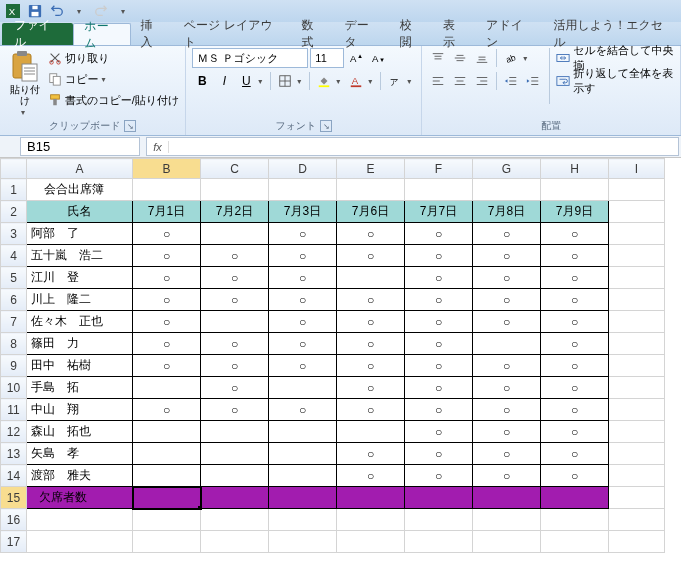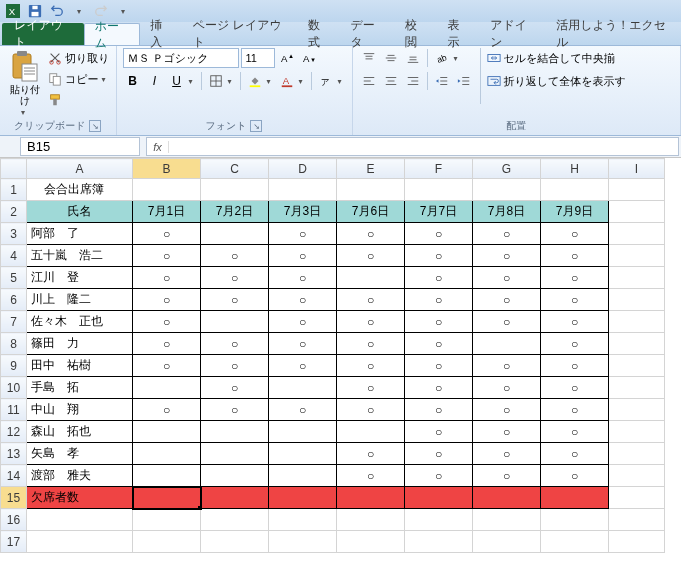--- a/index.html
+++ b/index.html
@@ -55,21 +55,21 @@
 .rowhdr.sel { background: #f8dd90; margin-left: 16px; }
 .corner { background: #e4ecf7; width: 26px; }
 
 .c-A { width: 106px; }
 .c-B, .c-C, .c-D, .c-E, .c-F, .c-G, .c-H { width: 68px; }
 .c-I { width: 56px; }
 
 .data-cell { border: 1px solid #000 !important; text-align: center; }
 .data-cell.left { text-align: left; padding-left: 4px; }
 .hdr-cell { background: #9fd9d7; border: 1px solid #000 !important; text-align: center; }
-.sum-cell { background: #ef4444; border: 1px solid #000 !important; text-align: left; padding-left: 4px; }
+.sum-cell { background: #a21caf; border: 1px solid #000 !important; text-align: left; padding-left: 12px; }
 .sum-cell.c { text-align: center; }
 .title-cell { text-align: left; padding-left: 17px; border-right: none; }
 
 .active-cell { outline: 2px solid #000; outline-offset: -1px; position: relative; }
 .active-cell::after { content: ""; position: absolute; right: -3px; bottom: -3px; width: 5px; height: 5px; background: #000; }
 
 .sep { width:1px; height:18px; background:#b9cadd; margin:0 2px; }
 </style>
 </head>
 <body>
@@ -96,21 +96,21 @@
   <div class="qat-item dd">▾</div>
   <div class="qat-item">
     <svg viewBox="0 0 16 16">
         <path d="M11 8 L14 5 L11 2 M14 5 H6 A4 4 0 0 0 6 13 H10" fill="none" stroke="#ccc" stroke-width="1.5"></path>
       </svg>
   </div>
   <div class="qat-item dd">▾</div>
 </div>
 
 <div class="tabstrip">
-  <div class="file-tab">レイアウト</div>
+  <div class="file-tab">ファイル</div>
   <div class="tab active">ホーム</div>
   <div class="tab">挿入</div>
   <div class="tab">ページ レイアウト</div>
   <div class="tab">数式</div>
   <div class="tab">データ</div>
   <div class="tab">校閲</div>
   <div class="tab">表示</div>
   <div class="tab">アドイン</div>
   <div class="tab">活用しよう！エクセル</div>
 </div>
@@ -146,20 +146,21 @@
               <rect x="6" y="5" width="8" height="10" fill="#fff" stroke="#888"></rect>
             </svg>
           <span>コピー</span>
             <span class="dd">▾</span>
         </div>
         <div class="small-row">
           <svg viewBox="0 0 16 16">
               <rect x="3" y="2" width="10" height="5" fill="#f0c040" stroke="#b07d1f"></rect>
               <rect x="6" y="7" width="4" height="7" fill="#888"></rect>
             </svg>
+          <span>書式のコピー/貼り付け</span>
         </div>
       </div>
     </div>
     <div class="rgroup-label">
         <span>クリップボード</span>
         <span class="launcher">↘</span>
       </div>
   </div>
 
   <div class="rgroup">

